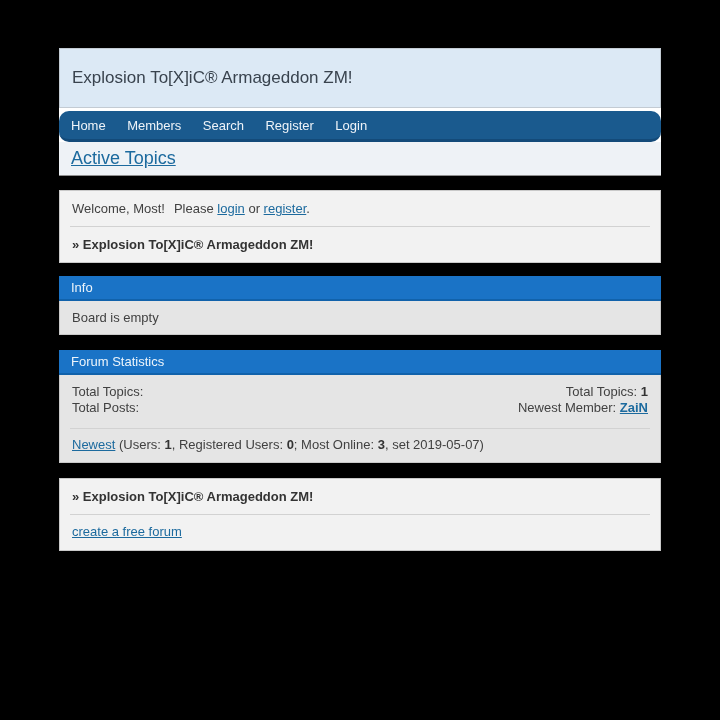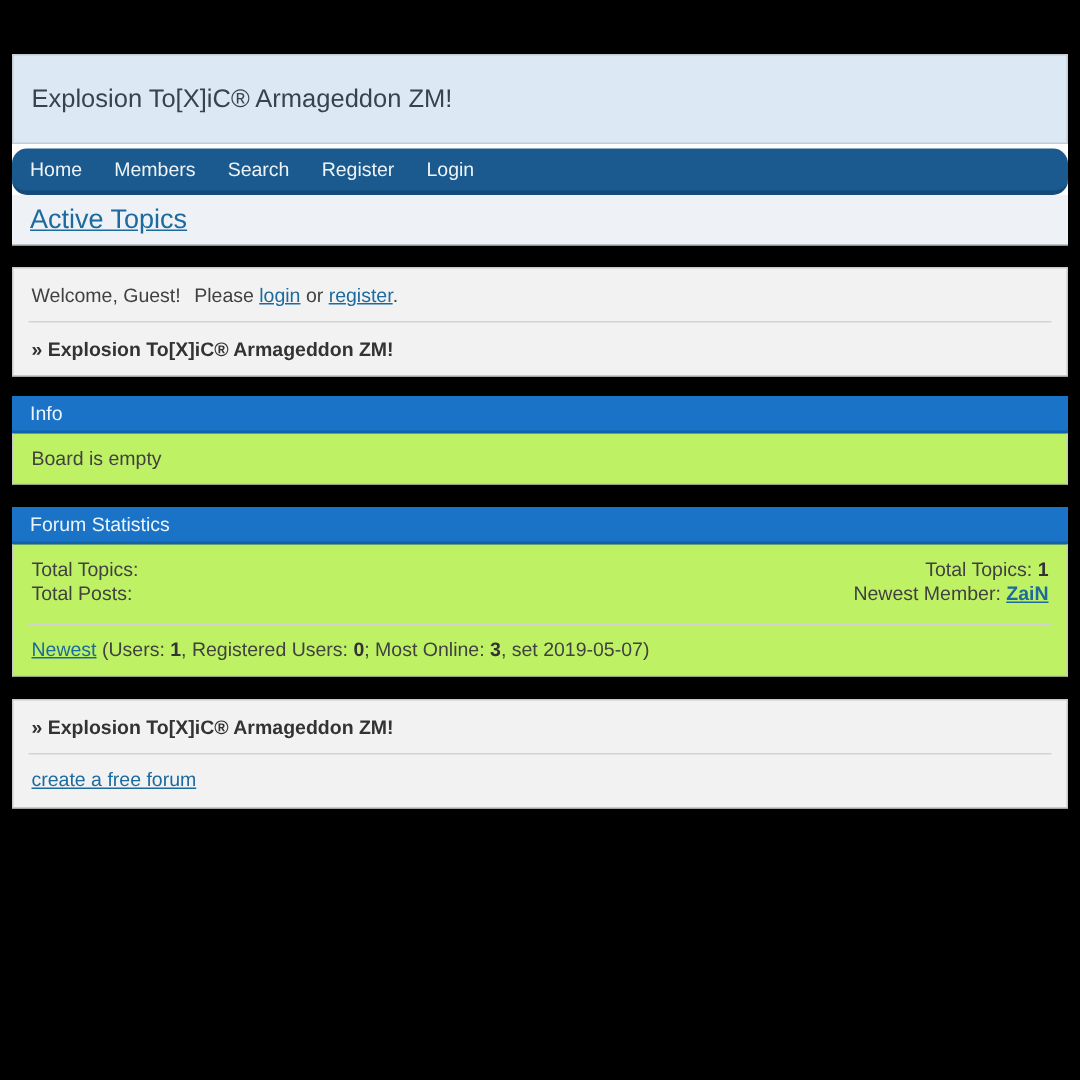--- a/index.html
+++ b/index.html
@@ -2,21 +2,21 @@
 <html><head>
 <meta charset="utf-8">
 <style>
   * { box-sizing: border-box; }
   html, body { margin: 0; padding: 0; }
   body {
     width: 720px; height: 720px;
     background: #000000;
     font-family: "Liberation Sans", "DejaVu Sans", sans-serif;
   }
-  .page { width: 704px; margin: 4px auto; padding-top: 32px; }
+  .page { width: 602px; margin: 16px auto; padding-top: 32px; }
 
   
   .top-block { background: #ffffff; margin-bottom: 14px; }
   .site-header {
     background: #dce9f5;
     border: 1px solid #c3cbd3;
     padding: 19px 12px;
     font-size: 17px;
     color: #39434e;
   }
@@ -60,21 +60,21 @@
   .section { margin-bottom: 15px; }
   .section-header {
     background: #1a73c6;
     border-bottom: 2px solid #1162ab;
     color: #ecf4fb;
     font-size: 13px;
     padding: 4px 12px;
     line-height: 15px;
   }
   .section-body {
-    background: #bef264;
+    background: #e5e5e5;
     border: 1px solid #c9c9c9;
     border-top: none;
     font-size: 13px;
     color: #414141;
   }
   .section-body .pad { padding: 9px 12px; line-height: 15px; }
 
   .stats-top {
     display: flex;
     justify-content: space-between;
@@ -101,21 +101,21 @@
       <a href="#">Register</a>
       <a href="#">Login</a>
     </div>
     <div class="subnav">
       <a href="#" class="blue-link">Active Topics</a>
     </div>
   </div>
 
   <div class="card">
     <div class="row">
-      <span>Welcome, Guest!</span><span class="gap-left">Please</span>
+      <span>Welcome, Most!</span><span class="gap-left">Please</span>
       <a href="#" class="blue-link">login</a>
       <span>or</span>
       <a href="#" class="blue-link">register</a><span>.</span>
     </div>
     <div class="divider"></div>
     <div class="row board-heading">» Explosion To[X]iC® Armageddon ZM!</div>
   </div>
 
   <div class="section">
     <div class="section-header">Info</div>

